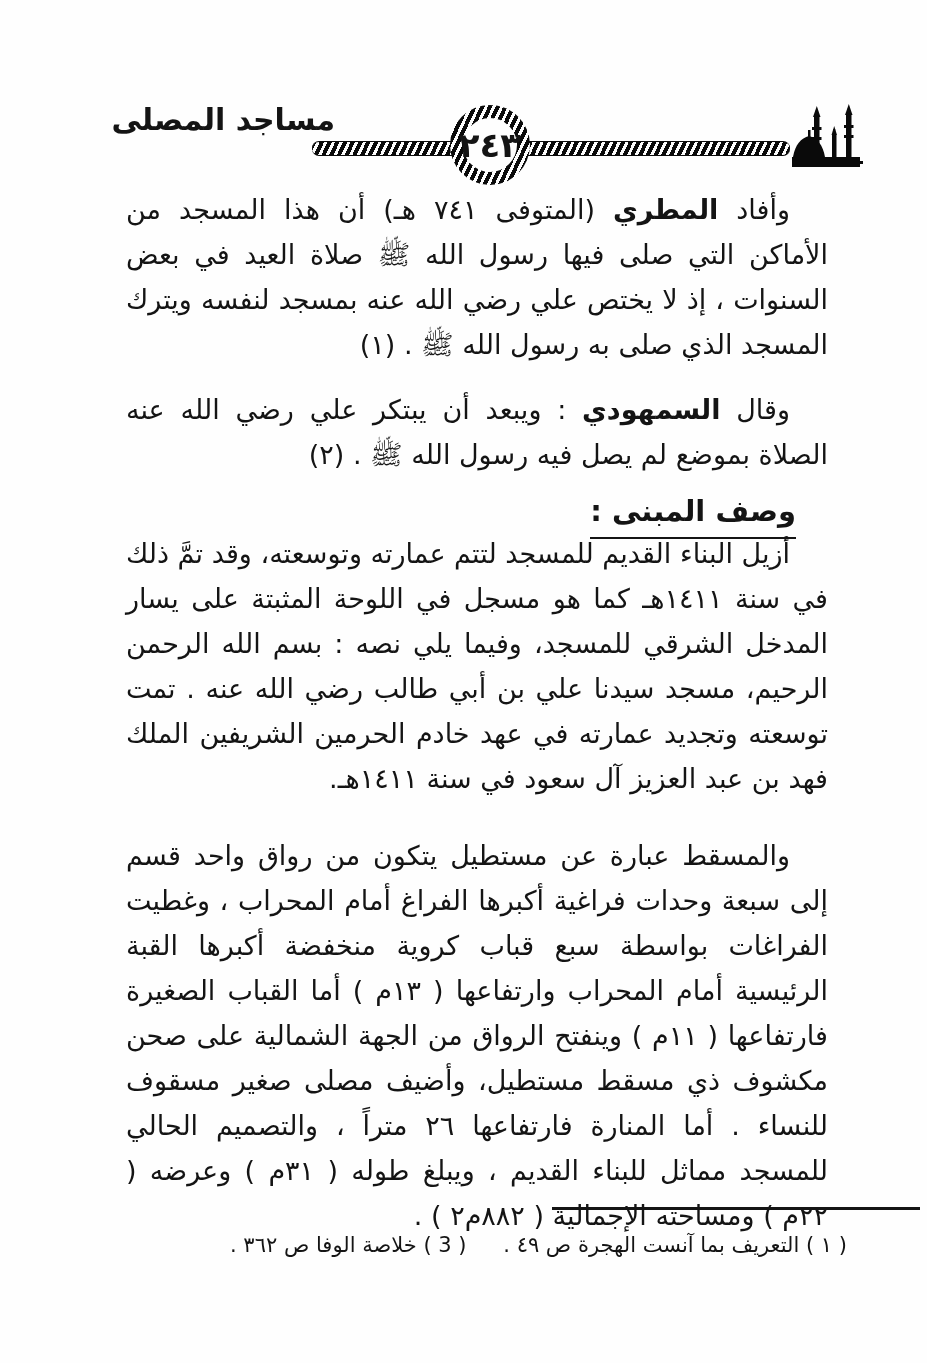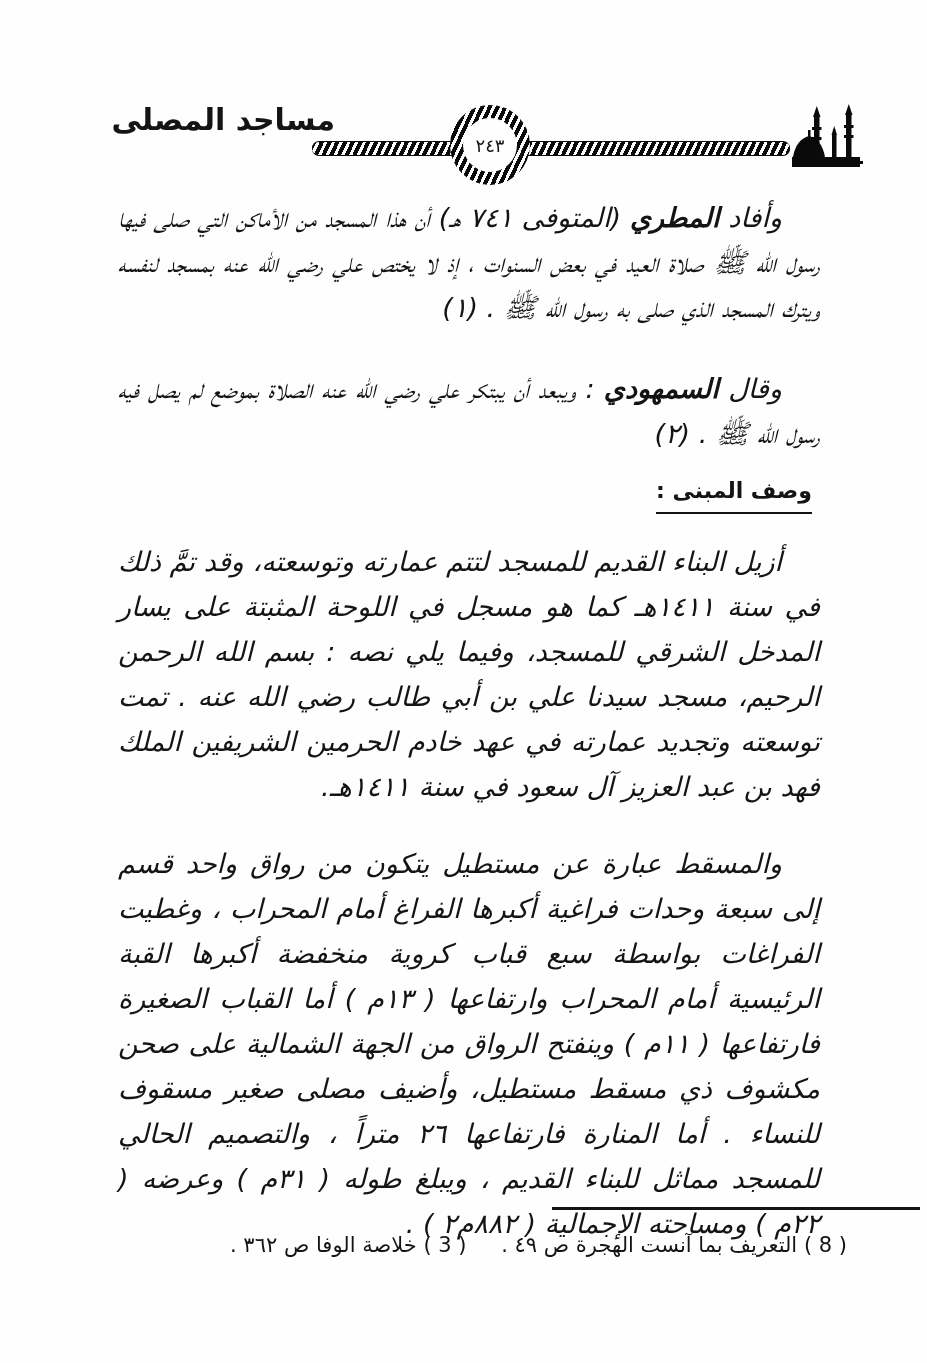--- a/index.html
+++ b/index.html
@@ -22,43 +22,42 @@
     border-radius:7px;
   }
   .page-num-badge{
     position:absolute;top:105px;left:450px;width:80px;height:80px;border-radius:50%;
     background:repeating-linear-gradient(115deg,#0a0a0a 0 4px,#fdfdfd 4px 7px);
     display:flex;align-items:center;justify-content:center;
   }
   .page-num-inner{
     width:54px;height:54px;border-radius:50%;background:#fefefe;
     display:flex;align-items:center;justify-content:center;
-    font-size:18px;font-weight:normal;
+    font-size:34px;font-weight:bold;
   }
   .running-title{
     position:absolute;top:102px;left:120px;width:215px;
     font-size:30px;font-weight:bold;text-align:left;white-space:nowrap;
     letter-spacing:1px;
   }
   
   .textcol{position:absolute;right:95px;width:702px;}
   .para{
-    margin:12px;font-size:27px;line-height:45px;
+    margin:4px;font-size:27px;line-height:45px;
     text-align:justify;text-justify:inter-word;
     text-indent:38px;
-    font-style:italic;
   }
   .para b{font-weight:bold;}
   .p1{top:183px;}
-  .p2{top:354px;}
+  .p2{top:383px;}
   .p3{top:527px;}
   .p4{top:829px;}
   .section-heading{
-    position:absolute;top:478px;right:115px;margin:0;
-    font-size:22px;font-weight:bold;
+    position:absolute;top:478px;right:115px;margin:16px;
+    font-size:29px;font-weight:bold;
   }
   .section-heading span{
     display:inline-block;border-bottom:2.5px solid #141414;padding-bottom:9px;
   }
   
   .footnote-sep{
     position:absolute;top:1207px;left:552px;width:368px;height:3px;background:#141414;
   }
   .footnote{position:absolute;font-size:21px;white-space:nowrap;}
   .fn1{top:1233px;right:80px;}
@@ -107,16 +106,16 @@
 
   <h2 class="section-heading">
     <span>وصف المبنى :</span>
   </h2>
 
   <p class="para textcol p3">أزيل البناء القديم للمسجد لتتم عمارته وتوسعته، وقد تمَّ ذلك في سنة ١٤١١هـ كما هو مسجل في اللوحة المثبتة على يسار المدخل الشرقي للمسجد، وفيما يلي نصه : بسم الله الرحمن الرحيم، مسجد سيدنا علي بن أبي طالب رضي الله عنه . تمت توسعته وتجديد عمارته في عهد خادم الحرمين الشريفين الملك فهد بن عبد العزيز آل سعود في سنة ١٤١١هـ.</p>
 
   <p class="para textcol p4">والمسقط عبارة عن مستطيل يتكون من رواق واحد قسم إلى سبعة وحدات فراغية أكبرها الفراغ أمام المحراب ، وغطيت الفراغات بواسطة سبع قباب كروية منخفضة أكبرها القبة الرئيسية أمام المحراب وارتفاعها ( ١٣م ) أما القباب الصغيرة فارتفاعها ( ١١م ) وينفتح الرواق من الجهة الشمالية على صحن مكشوف ذي مسقط مستطيل، وأضيف مصلى صغير مسقوف للنساء . أما المنارة فارتفاعها ٢٦ متراً ، والتصميم الحالي للمسجد مماثل للبناء القديم ، ويبلغ طوله ( ٣١م ) وعرضه ( ٢٢م ) ومساحته الإجمالية ( ٨٨٢م٢ ) .</p>
 
   <div class="footnote-sep"></div>
-  <div class="footnote fn1">( 8 ) التعريف بما آنست الهجرة ص ٤٩ .</div>
+  <div class="footnote fn1">( ١ ) التعريف بما آنست الهجرة ص ٤٩ .</div>
   <div class="footnote fn2">( 3 ) خلاصة الوفا ص ٣٦٢ .</div>
 
 </div>
 
 </body></html>

